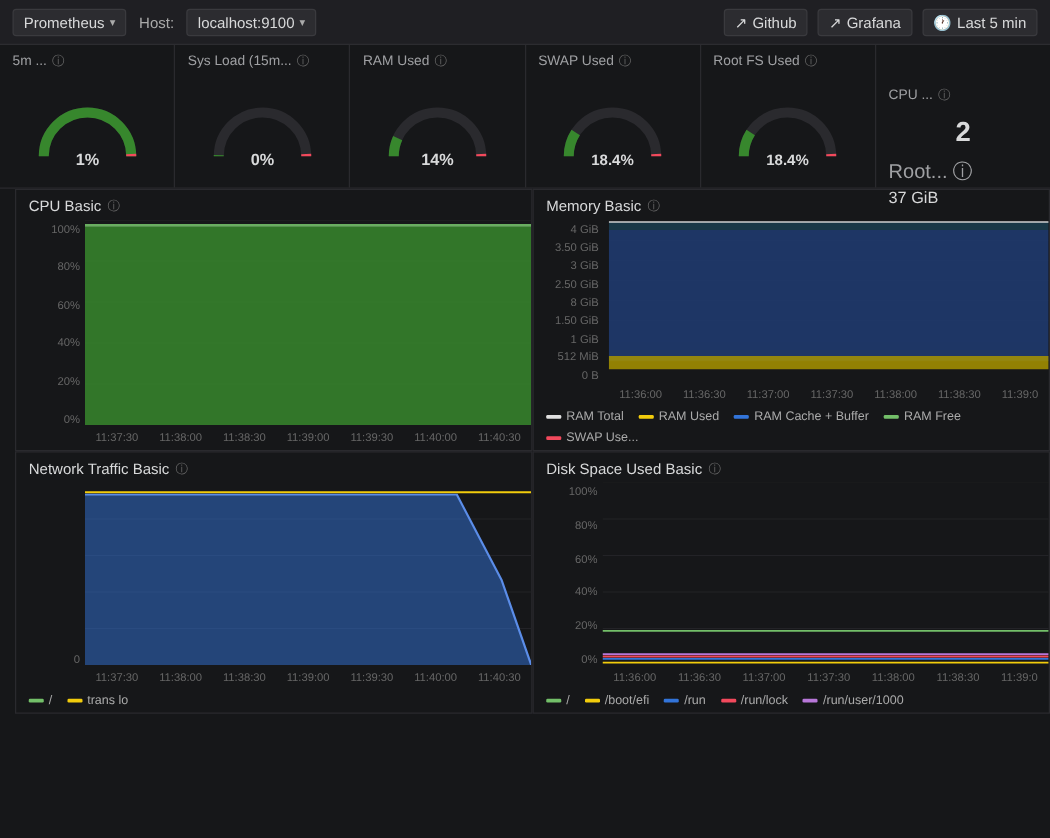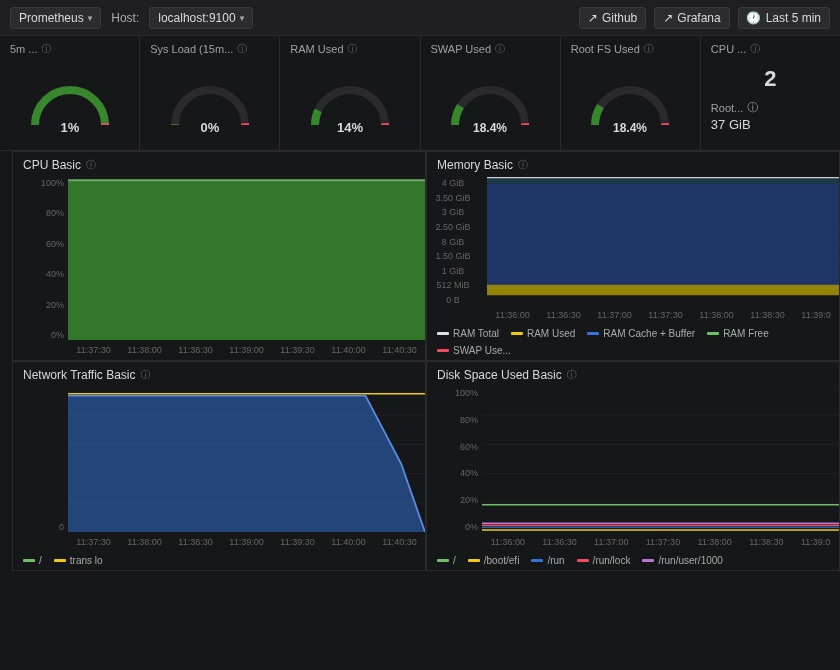--- a/index.html
+++ b/index.html
@@ -65,21 +65,21 @@
     }
     .gauge-cell {
       flex: 1;
       border-right: 1px solid #2a2a2e;
       padding: 6px 10px 4px;
       display: flex;
       flex-direction: column;
       align-items: center;
       position: relative;
     }
-    .gauge-cell:last-child { border-right: none; }
+    .gauge-cell:last-child { border-right: none; margin-top: 27px; }
     .gauge-title {
       display: flex;
       align-items: center;
       gap: 4px;
       align-self: flex-start;
       color: #9fa0a3;
       font-size: 11px;
       width: 100%;
       margin-bottom: 2px;
     }
@@ -298,21 +298,21 @@
     </div>
   </div>
 
   <div class="gauge-cell" style="min-width:110px;align-items:flex-start;">
     <div class="gauge-title">
       <span>CPU ...</span>
       <span class="info-icon">ⓘ</span>
     </div>
     <div style="font-size:22px;font-weight:bold;color:#d8d9da;text-align:center;width:100%;margin-top:8px;">2</div>
     <div style="margin-top:8px;width:100%;">
-      <div style="display:flex;align-items:center;gap:4px;color:#9fa0a3;font-size:11px;">
+      <div style="display:flex;align-items:center;gap:4px;color:#9fa0a3;font-size:16px;">
         <span>Root...</span>
         <span class="info-icon">ⓘ</span>
       </div>
       <div style="font-size:13px;color:#d8d9da;margin-top:2px;">37 GiB</div>
     </div>
   </div>
 </div>
 
 <div class="main-grid">
 
@@ -355,21 +355,21 @@
       </div>
     </div>
   </div>
 
   <div class="panel mem-chart-panel">
     <div class="panel-header">
       <span>Memory Basic</span>
       <span class="info-icon">ⓘ</span>
     </div>
     <div class="chart-area">
-      <div class="y-axis" style="width:56px;align-items:center;">
+      <div class="y-axis" style="width:56px;">
         <span>4 GiB</span>
         <span>3.50 GiB</span>
         <span>3 GiB</span>
         <span>2.50 GiB</span>
         <span>8 GiB</span>
         <span>1.50 GiB</span>
         <span>1 GiB</span>
         <span>512 MiB</span>
         <span>0 B</span>
       </div>

